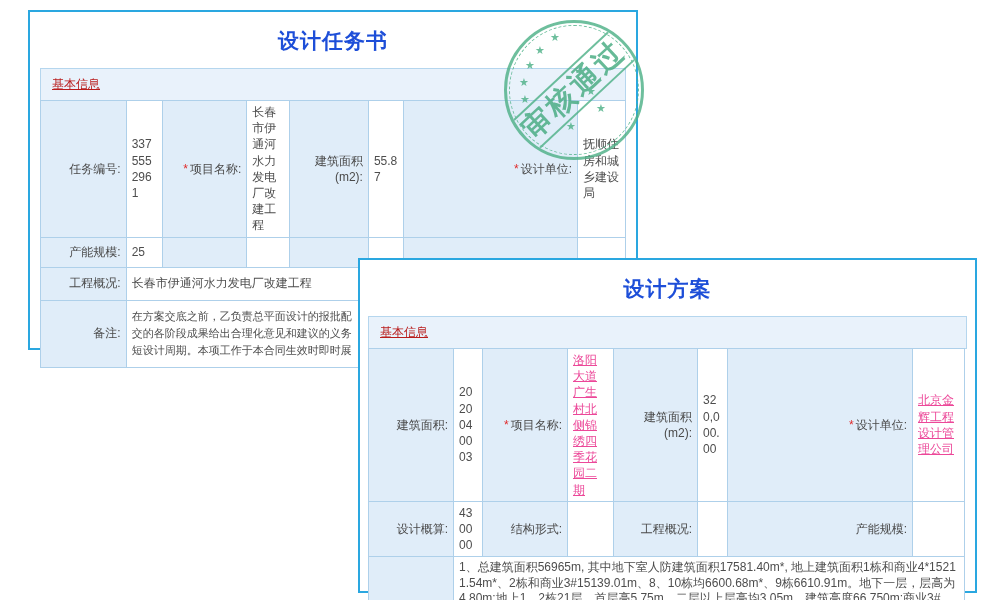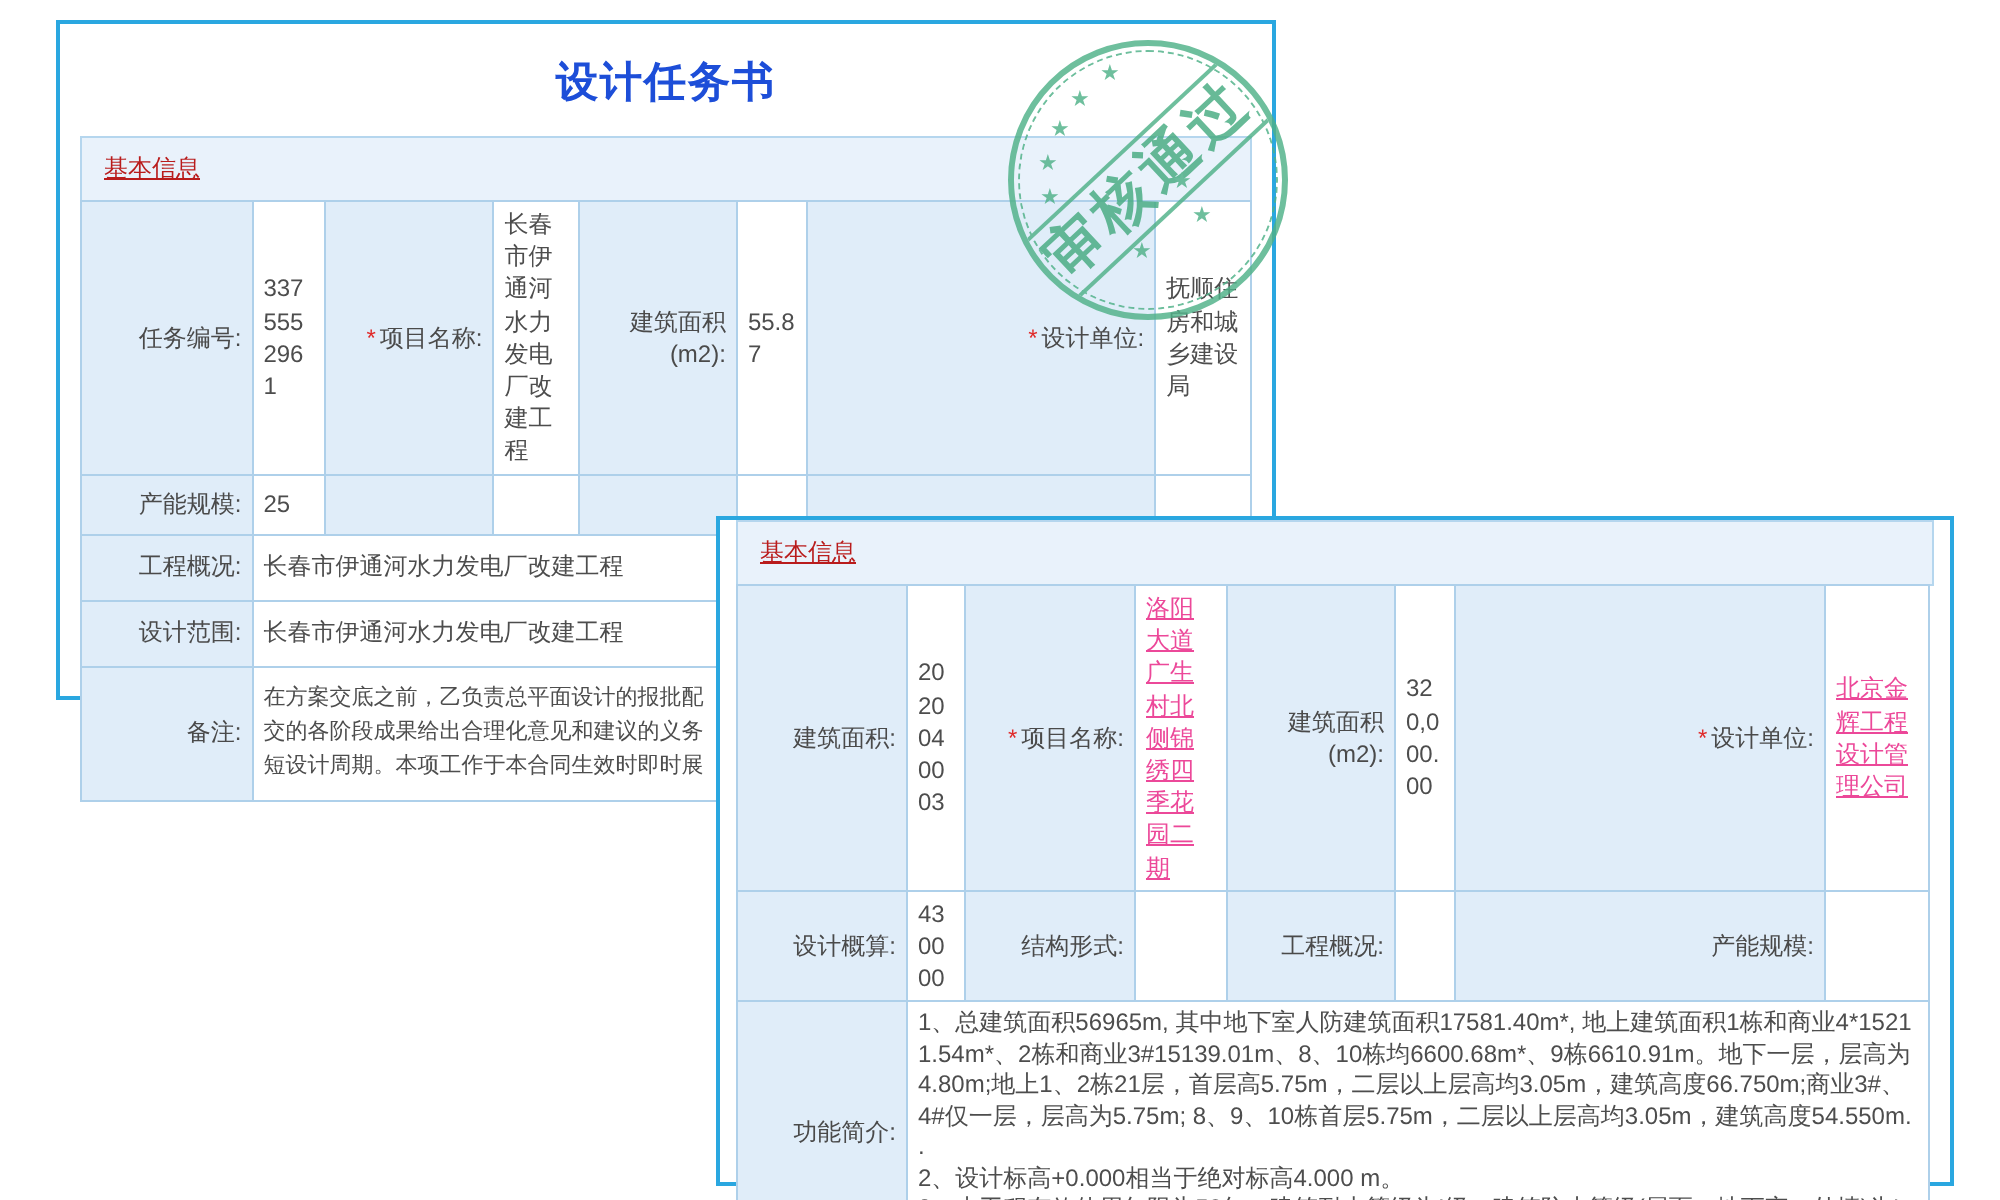--- a/index.html
+++ b/index.html
@@ -70,24 +70,20 @@
       <td class="val"></td>
       <td class="lbl"></td>
       <td class="val"></td>
       <td class="lbl"></td>
       <td class="val"></td>
     </tr>
     <tr style="height:33px">
       <td class="lbl">工程概况:</td>
       <td class="val" colspan="7">长春市伊通河水力发电厂改建工程</td>
     </tr>
-    <tr style="height:33px">
-      <td class="lbl">设计范围:</td>
-      <td class="val" colspan="7">长春市伊通河水力发电厂改建工程</td>
-    </tr>
     <tr style="height:67px">
       <td class="lbl">备注:</td>
       <td class="val remark" colspan="7">在方案交底之前，乙负责总平面设计的报批配
 交的各阶段成果给出合理化意见和建议的义务
 短设计周期。本项工作于本合同生效时即时展</td>
     </tr>
   </tbody>
     </table>
 </div>
 
@@ -102,20 +98,21 @@
   <span class="star" style="left:31px; top:25px;">★</span>
   <span class="star" style="left:21px; top:40px;">★</span>
   <span class="star" style="left:15px; top:57px;">★</span>
   <span class="star" style="left:16px; top:74px;">★</span>
   <span class="star" style="left:82px; top:66px;">★</span>
   <span class="star" style="left:92px; top:83px;">★</span>
   <span class="star" style="left:62px; top:101px;">★</span>
 </div>
 
 <div class="panel panel2">
+  <div class="doc-title">设计方案</div>
   <div class="section-bar" style="margin:0 8px;">基本信息</div>
   <table style="margin:-1px 8px 0 8px;">
     <colgroup>
       <col style="width:85px">
         <col style="width:29px">
         <col style="width:85px">
         <col style="width:46px">
       <col style="width:84px">
         <col style="width:30px">
         <col style="width:185px">

